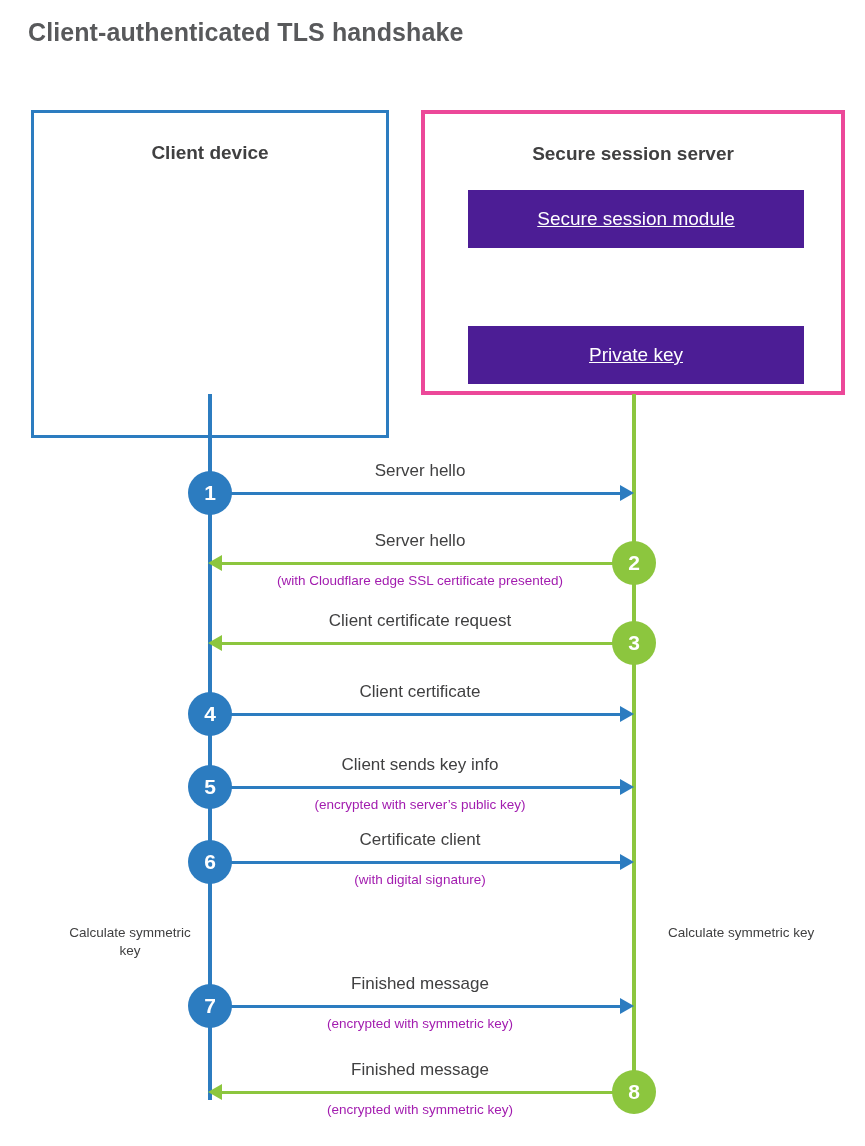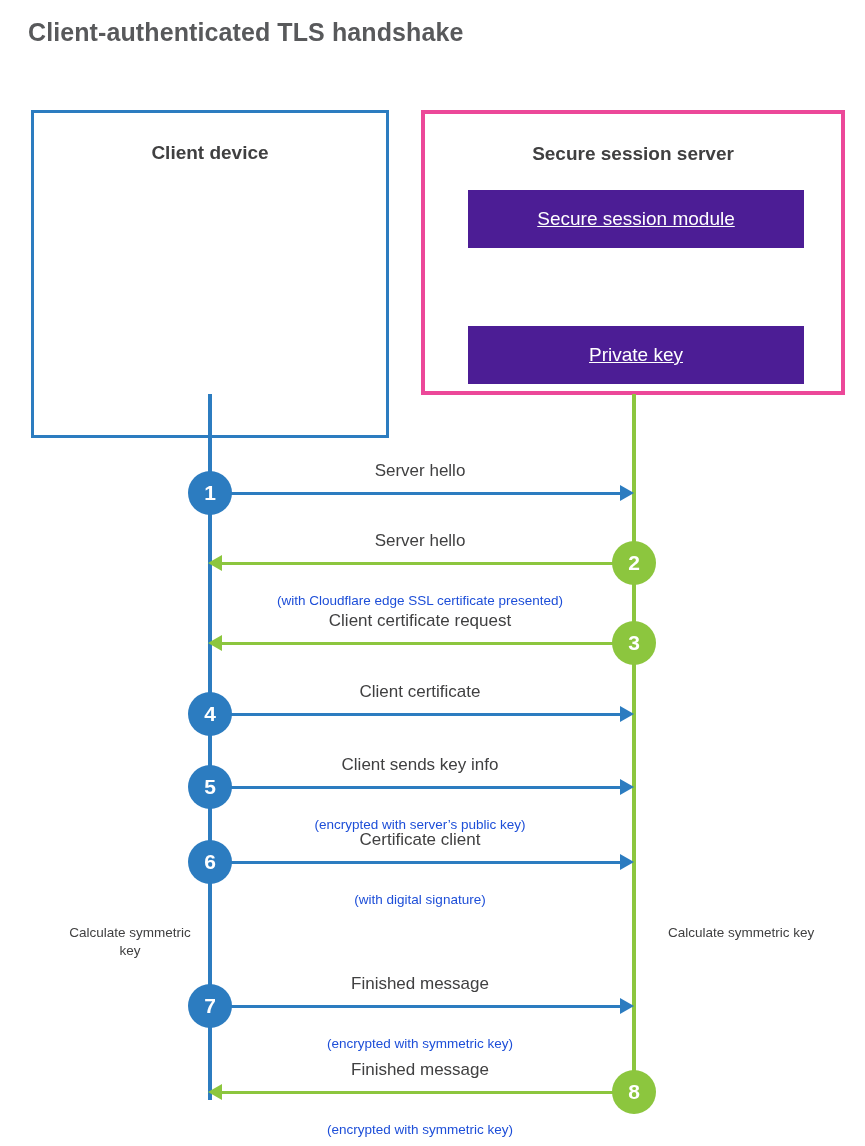--- a/index.html
+++ b/index.html
@@ -171,24 +171,23 @@
     color: #404041;
     top: -32px;
     white-space: nowrap;
   }
   .msg-sublabel {
     position: absolute;
     left: 200px;
     width: 440px;
     text-align: center;
     font-size: 13.5px;
-    color: #1d4ed8;
+    color: #a21caf;
     top: 10px;
     white-space: nowrap;
-    margin-top: 20px;
   }
 
   
   .side-note {
     position: absolute;
     font-size: 13.5px;
     line-height: 1.33;
     color: #404041;
   }
   #note-decrypt {

